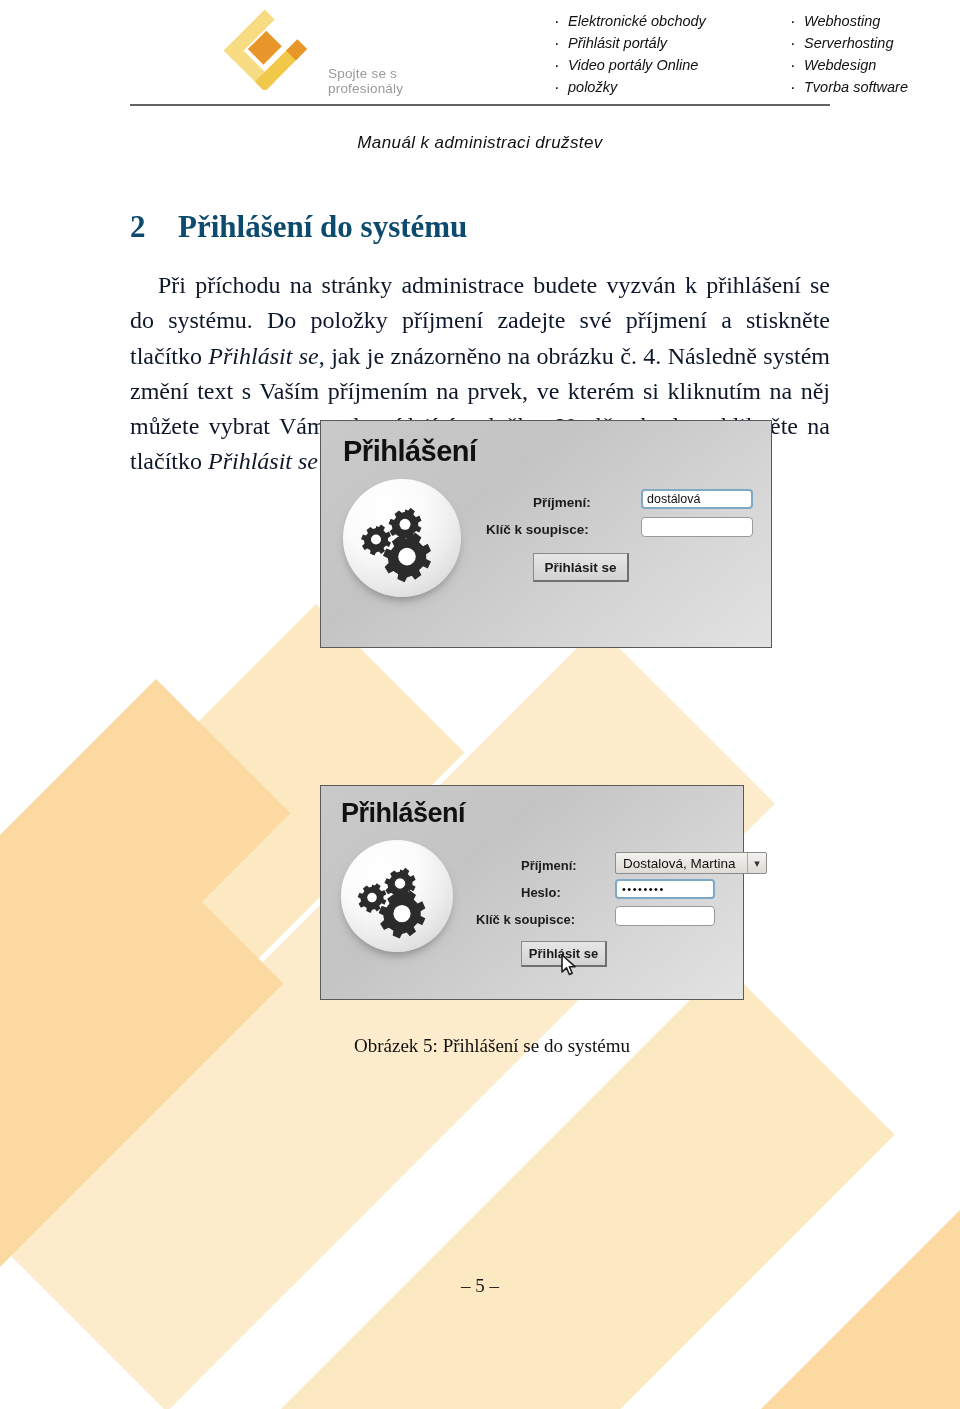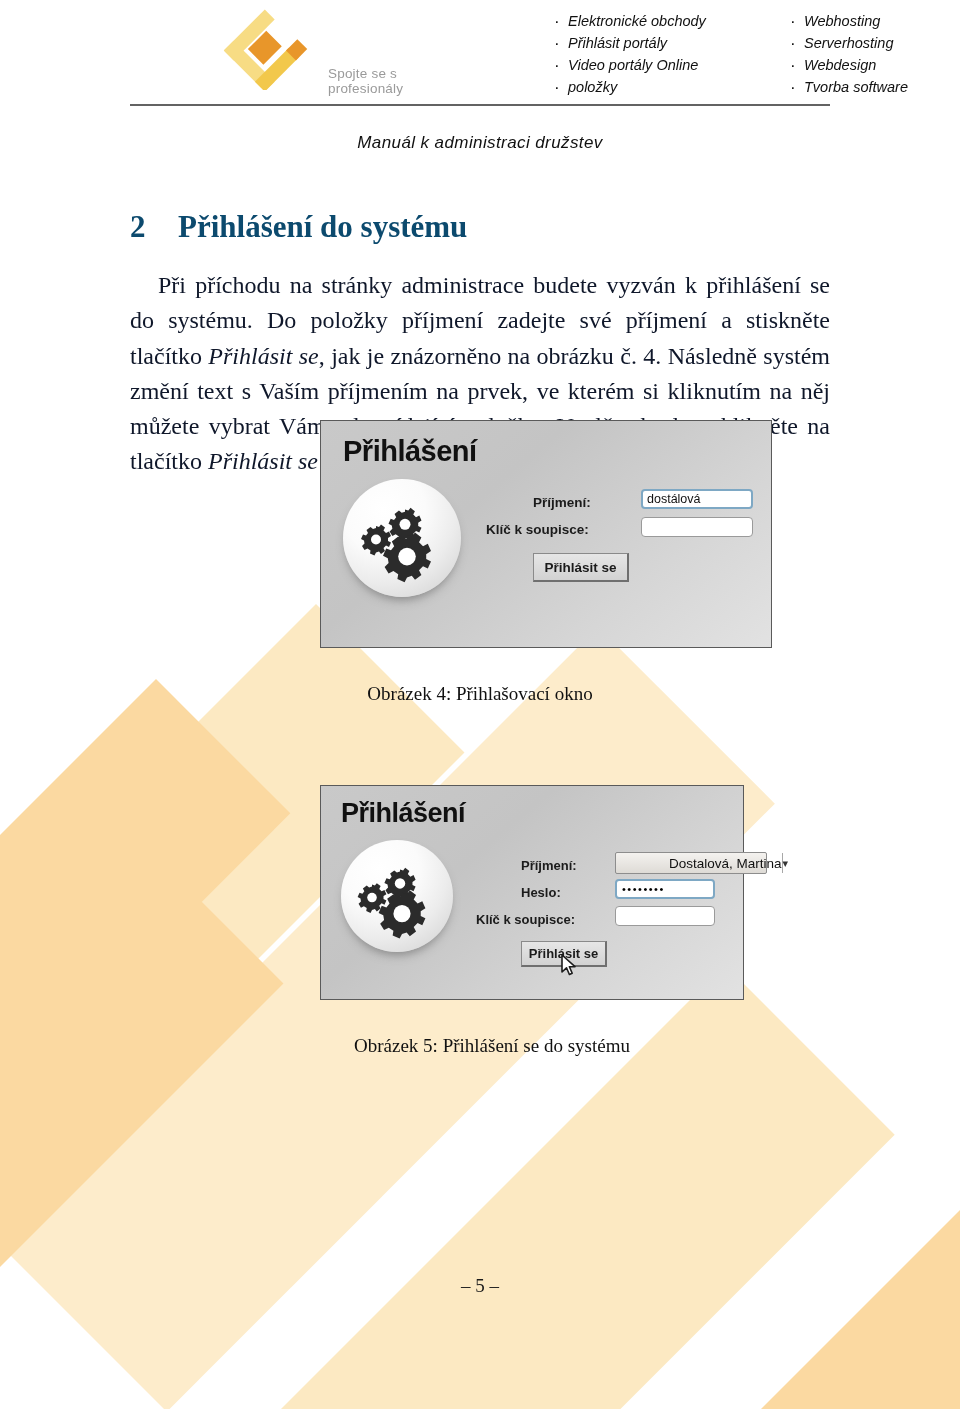--- a/index.html
+++ b/index.html
@@ -224,21 +224,20 @@
     white-space: nowrap;
   }
   .select-box {
     position: absolute;
     box-sizing: border-box;
     display: flex;
     align-items: center;
     background: linear-gradient(#f4f2ef, #dedbd6);
     border: 1px solid #8d8d8d;
     border-radius: 2px;
-    padding-left: 46px;
   }
   .select-box .sv {
     flex: 1;
     padding-left: 7px;
     color: #111;
     white-space: nowrap;
   }
   .select-arrow {
     width: 18px;
     height: 100%;
@@ -364,21 +363,20 @@
 
       <div class="form-label" style="left:165px; top:101px; font-size:13.5px;">Klíč k soupisce:</div>
       <div class="text-field" style="left:320px; top:96px; width:112px; height:20px;">
         <span class="fv" style="font-size:12.5px;"></span>
       </div>
 
       <div class="submit-btn" style="left:212px; top:132px; width:96px; height:29px; font-size:13.5px;">Přihlásit se</div>
     </div>
   </div>
 
-  <div class="fig-caption" style="top:683px;">Obrázek 4: Přihlašovací okno</div>
 
   <div class="figure" style="left:320px; top:785px;">
     <div class="login-win" style="width:424px; height:215px;">
       <div class="login-title" style="left:20px; top:12px; font-size:27px;">Přihlášení</div>
 
       <div class="gear-ball" style="left:20px; top:54px; width:112px; height:112px;">
         <svg viewBox="0 0 112 112" aria-hidden="true">
           <g fill="#2b2b2b">
             <g transform="translate(59,45) scale(0.52)">
               <path d="M0,-30 L6,-28 L10,-33 L18,-27 L15,-21 L20,-16 L26,-19 L30,-10 L24,-6 L24,0 L30,3 L26,12 L20,9 L15,14 L18,20 L10,26 L6,21 L0,23 L-3,29 L-12,25 L-11,19 L-17,15 L-23,18 L-28,10 L-23,5 L-24,-1 L-30,-4 L-26,-13 L-20,-11 L-16,-16 L-19,-22 L-11,-28 L-6,-24 L0,-26 Z"></path>

